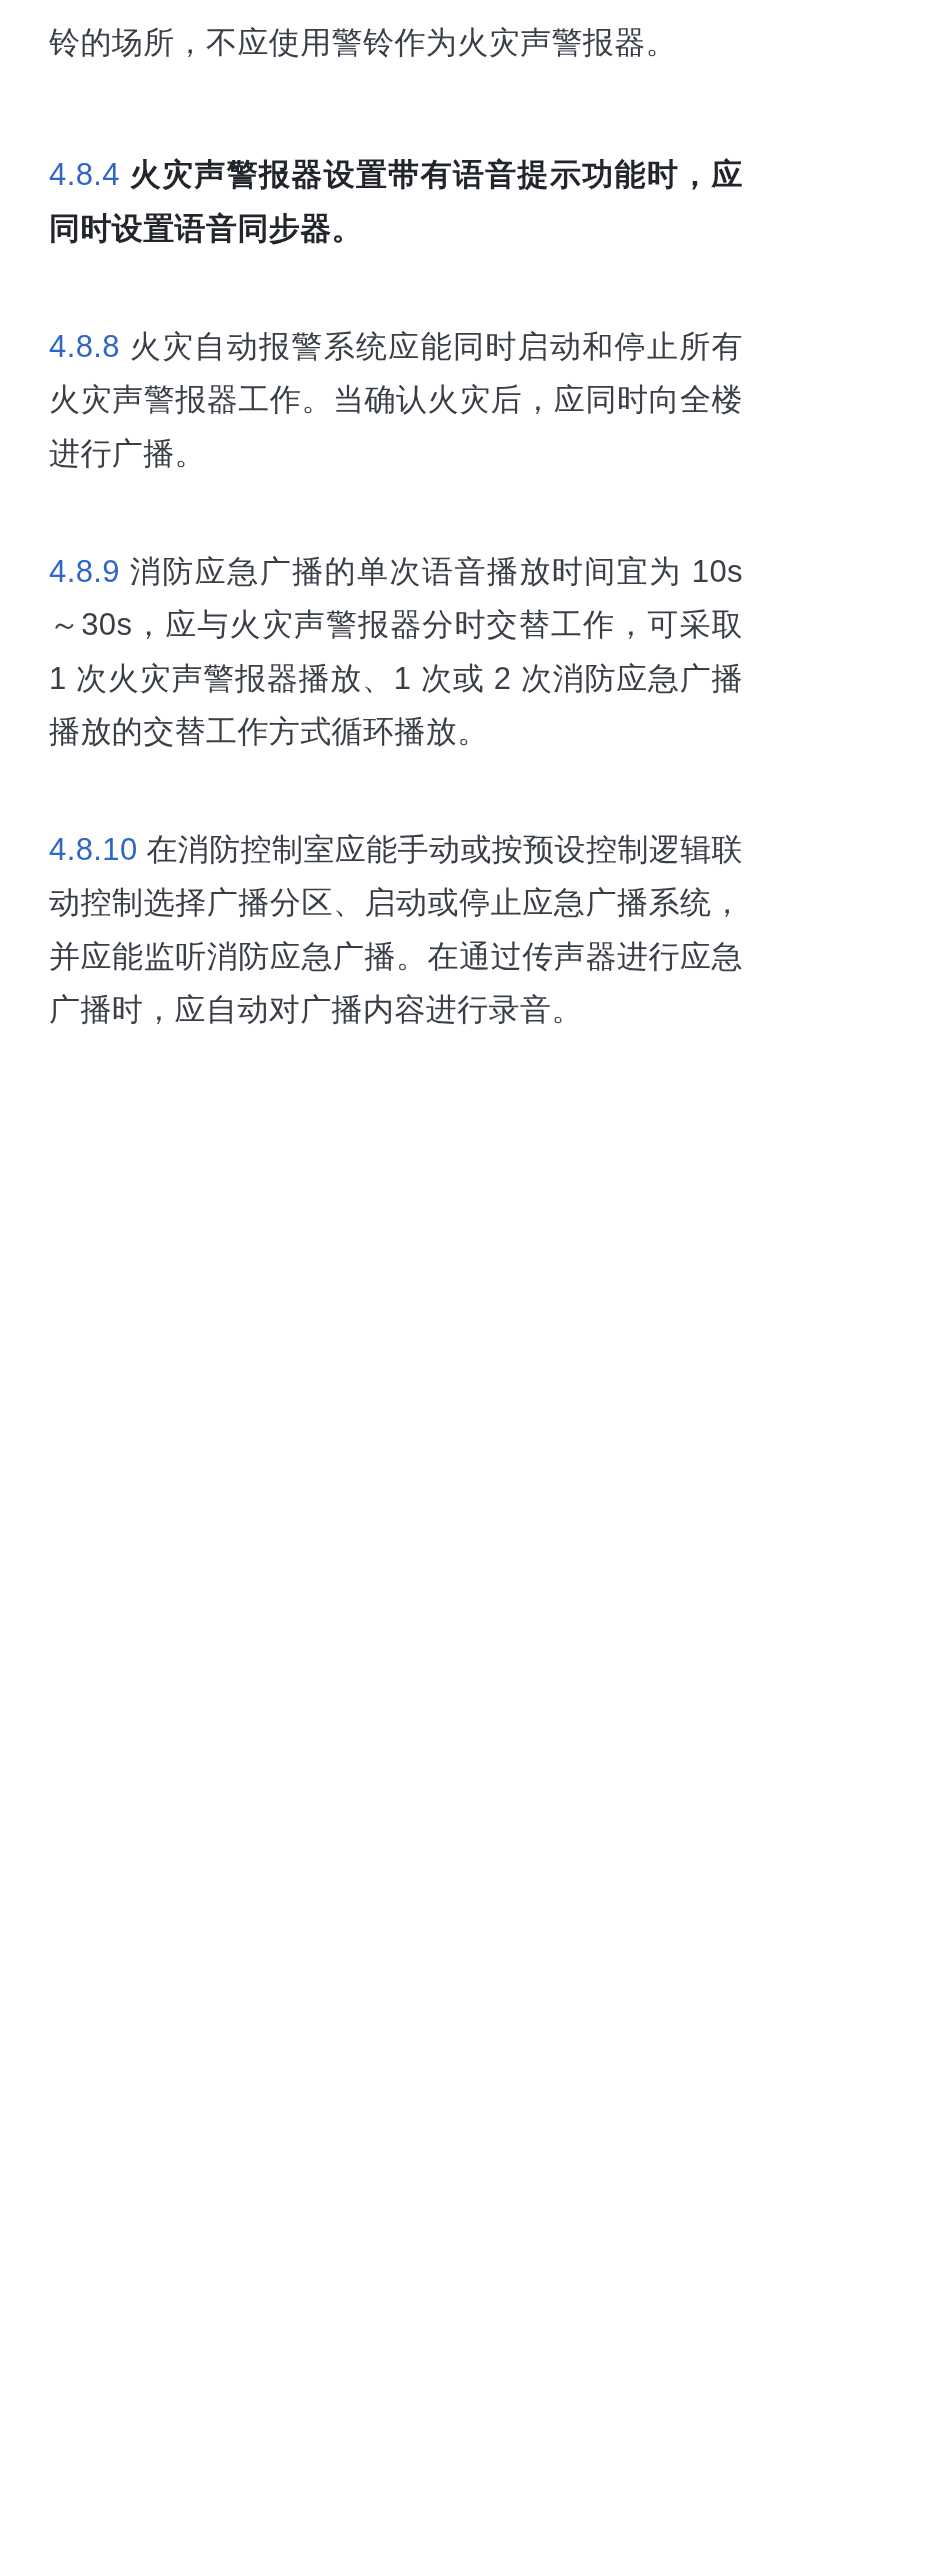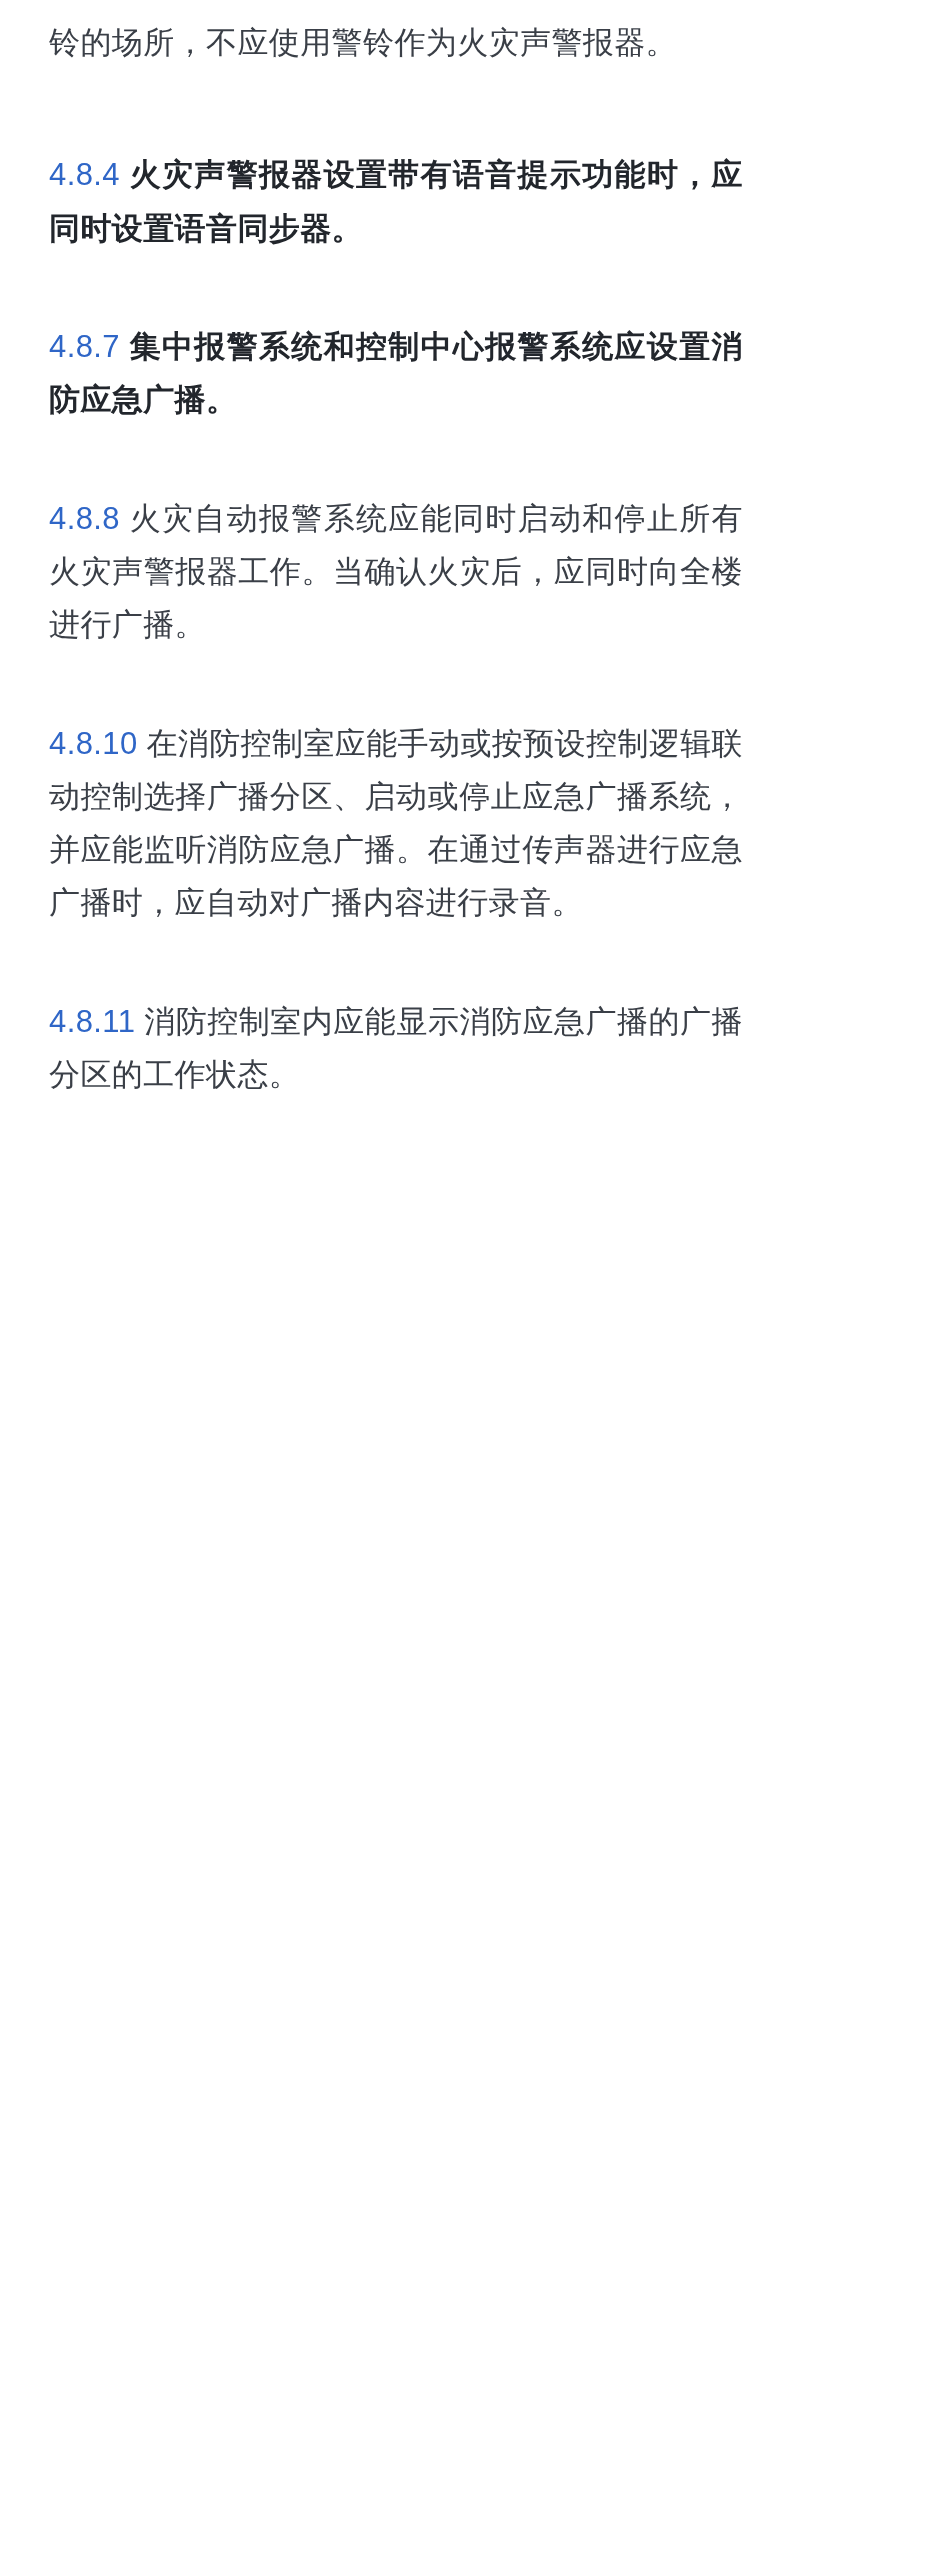--- a/index.html
+++ b/index.html
@@ -57,31 +57,28 @@
   <p class="para first">
     <span class="body-text">铃的场所，不应使用警铃作为火灾声警报器。</span>
   </p>
 
   <p class="para bold">
     <span class="clause">4.8.4</span><span class="body-text">火灾声警报器设置带有语音提示功能时，应同时设置语音同步器。</span>
   </p>
 
 
 
-  <p class="para bold">
-    <span class="clause">4.8.7</span><span class="body-text">集中报警系统和控制中心报警系统应设置消防应急广播。</span>
-  </p>
 
   <p class="para">
     <span class="clause">4.8.8</span><span class="body-text">火灾自动报警系统应能同时启动和停止所有火灾声警报器工作。当确认火灾后，应同时向全楼进行广播。</span>
   </p>
 
+  <p class="para">
+    <span class="clause">4.8.9</span><span class="body-text">消防应急广播的单次语音播放时间宜为 10s～30s，应与火灾声警报器分时交替工作，可采取 1 次火灾声警报器播放、1 次或 2 次消防应急广播播放的交替工作方式循环播放。</span>
+  </p>
 
   <p class="para">
     <span class="clause">4.8.10</span><span class="body-text">在消防控制室应能手动或按预设控制逻辑联动控制选择广播分区、启动或停止应急广播系统，并应能监听消防应急广播。在通过传声器进行应急广播时，应自动对广播内容进行录音。</span>
   </p>
 
-  <p class="para">
-    <span class="clause">4.8.11</span><span class="body-text">消防控制室内应能显示消防应急广播的广播分区的工作状态。</span>
-  </p>
 
 </div>
 
 
 </body></html>

